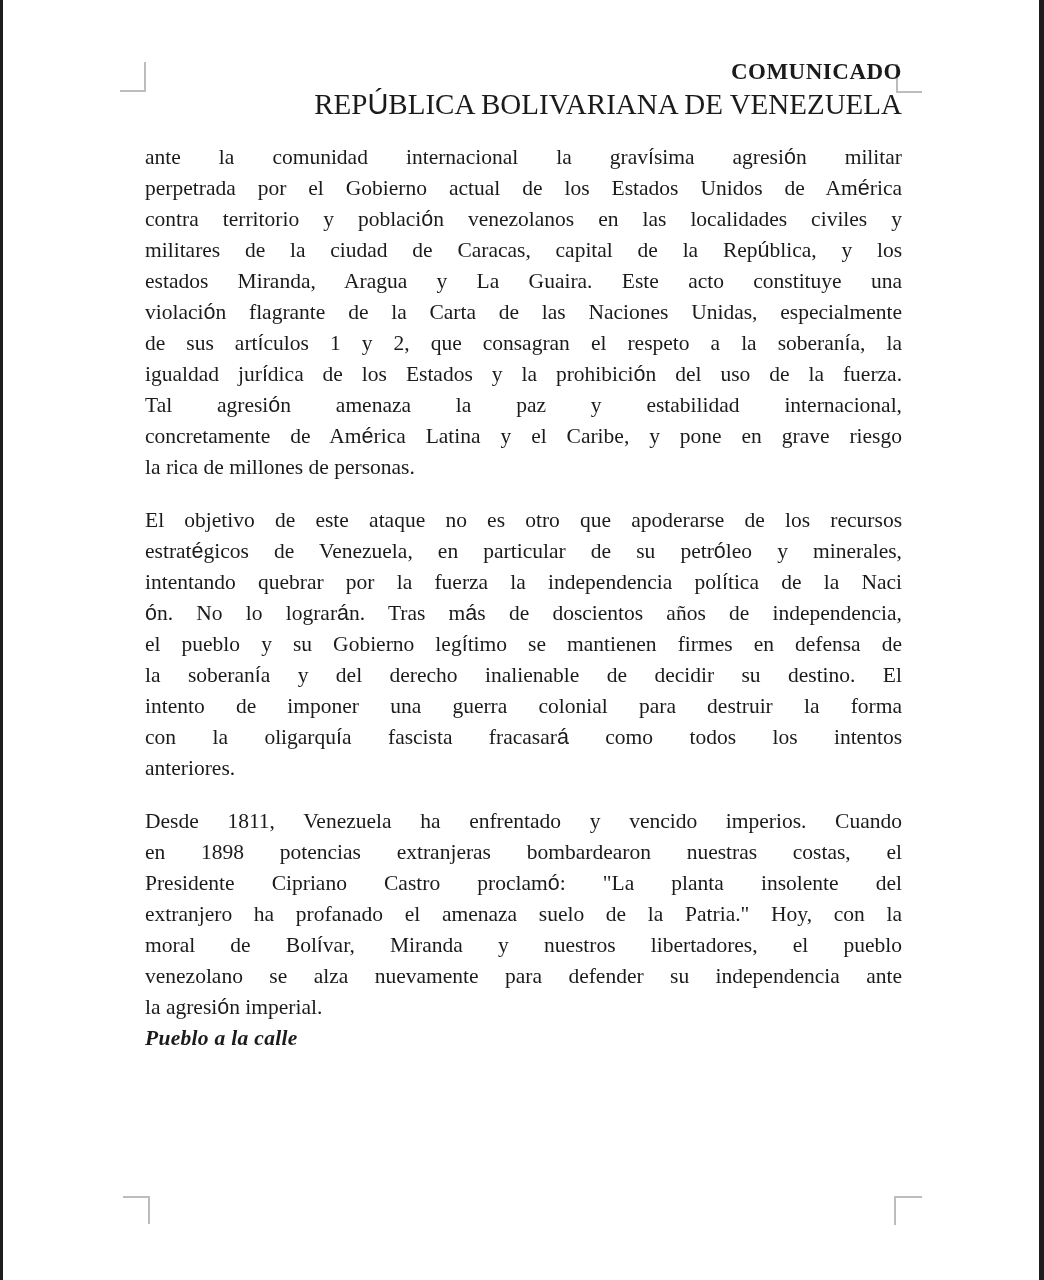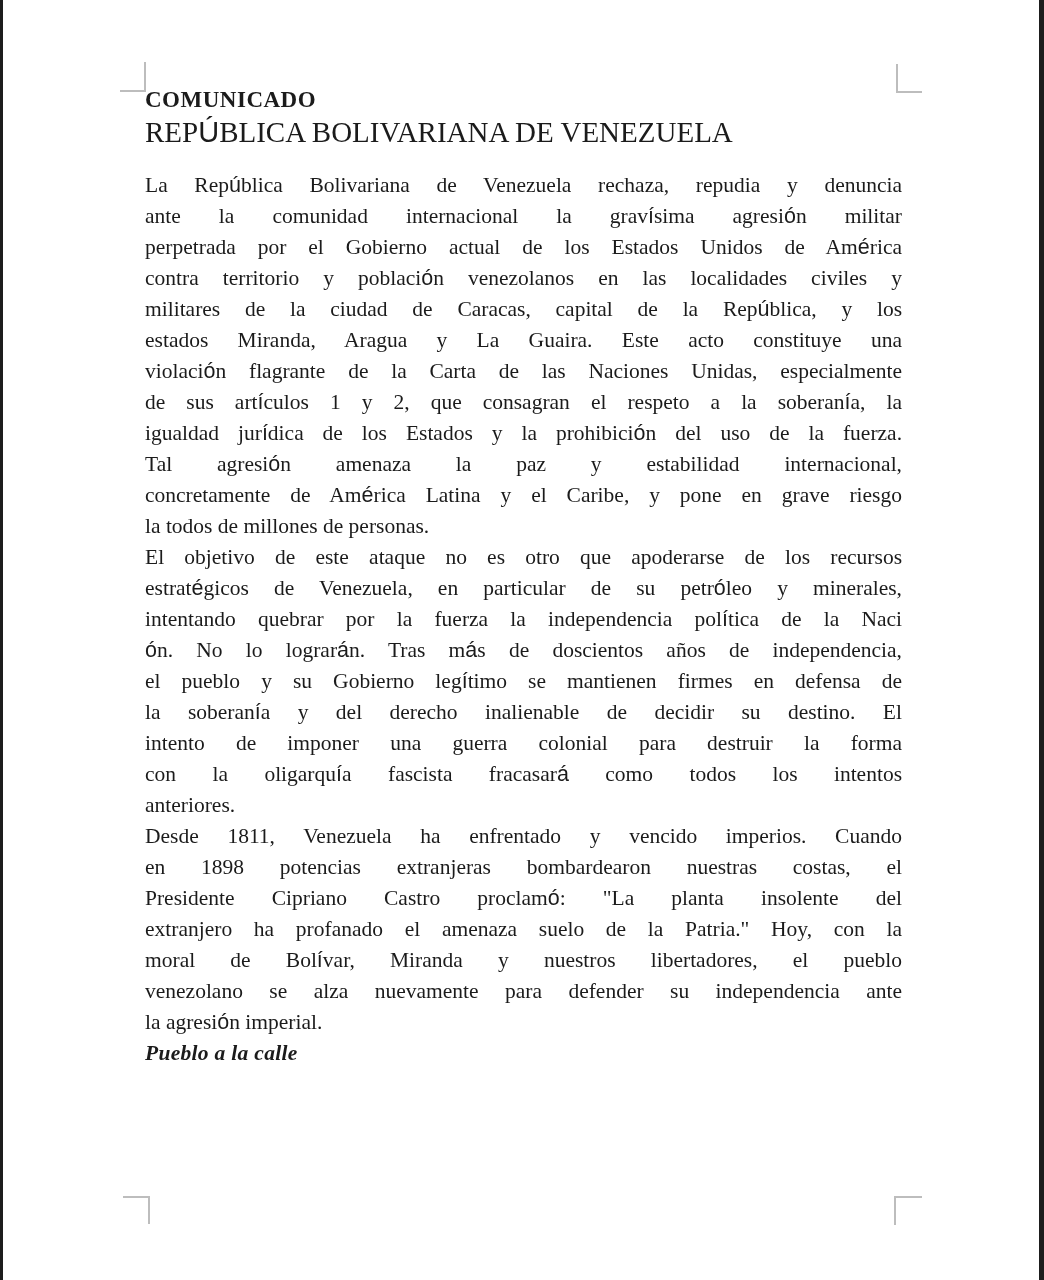--- a/index.html
+++ b/index.html
@@ -36,38 +36,38 @@
                   border-right: 2px solid var(--crop); border-top: 2px solid var(--crop); }
   .crop-mark.br { left: 894px; top: 1196px; width: 26px; height: 27px;
                   border-left: 2px solid var(--crop);  border-top: 2px solid var(--crop); }
 
   .content {
     position: absolute;
     left: 145px; top: 0;
     width: 757px;
   }
   .doc-header {
-    margin-top: 84px;
-    text-align: left;
+    margin-top: 56px;
+    text-align: right;
     line-height: 32px;
   }
   .doc-title {
     font-weight: bold;
     font-size: 23px;
     letter-spacing: 0.5px;
   }
   .doc-subtitle {
     font-size: 29px;
   }
   .doc-body {
     margin-top: 22px;
     font-size: 21.5px;
     line-height: 31px;
   }
-  .paragraph + .paragraph { }
+  .paragraph + .paragraph { margin-top: 22px; }
   .line {
     text-align: justify;
     text-align-last: justify;
   }
   .line.last { text-align-last: auto; }
   .closing {
     font-weight: bold;
     font-style: italic;
     letter-spacing: 0.3px;
     font-family: Liberation Serif, serif;
@@ -86,32 +86,31 @@
 <div class="crop-mark bl"></div>
 <div class="crop-mark br"></div>
 
 <div class="content">
   <div class="doc-header">
     <div class="doc-title">COMUNICADO</div>
     <div class="doc-subtitle doc-text">REP<span class="acc">Ú</span>BLICA BOLIVARIANA DE VENEZUELA</div>
   </div>
   <div class="doc-body">
       <div class="paragraph">
-        <div class="line doc-text">La Rep<span class="acc">ú</span>blica Bolivariana de Venezuela rechaza, repudia y denuncia</div>
         <div class="line doc-text">ante la comunidad internacional la grav<span class="acc">í</span>sima agresi<span class="acc">ó</span>n militar</div>
         <div class="line doc-text">perpetrada por el Gobierno actual de los Estados Unidos de Am<span class="acc">é</span>rica</div>
         <div class="line doc-text">contra territorio y poblaci<span class="acc">ó</span>n venezolanos en las localidades civiles y</div>
         <div class="line doc-text">militares de la ciudad de Caracas, capital de la Rep<span class="acc">ú</span>blica, y los</div>
         <div class="line doc-text">estados Miranda, Aragua y La Guaira. Este acto constituye una</div>
         <div class="line doc-text">violaci<span class="acc">ó</span>n flagrante de la Carta de las Naciones Unidas, especialmente</div>
         <div class="line doc-text">de sus art<span class="acc">í</span>culos 1 y 2, que consagran el respeto a la soberan<span class="acc">í</span>a, la</div>
         <div class="line doc-text">igualdad jur<span class="acc">í</span>dica de los Estados y la prohibici<span class="acc">ó</span>n del uso de la fuerza.</div>
         <div class="line doc-text">Tal agresi<span class="acc">ó</span>n amenaza la paz y estabilidad internacional,</div>
         <div class="line doc-text">concretamente de Am<span class="acc">é</span>rica Latina y el Caribe, y pone en grave riesgo</div>
-        <div class="line doc-text last">la todos de millones de personas.</div>
+        <div class="line doc-text last">la rica de millones de personas.</div>
       </div>
       <div class="paragraph">
         <div class="line doc-text">El objetivo de este ataque no es otro que apoderarse de los recursos</div>
         <div class="line doc-text">estrat<span class="acc">é</span>gicos de Venezuela, en particular de su petr<span class="acc">ó</span>leo y minerales,</div>
         <div class="line doc-text">intentando quebrar por la fuerza la independencia pol<span class="acc">í</span>tica de la Naci</div>
         <div class="line doc-text"><span class="acc">ó</span>n. No lo lograr<span class="acc">á</span>n. Tras m<span class="acc">á</span>s de doscientos años de independencia,</div>
         <div class="line doc-text">el pueblo y su Gobierno leg<span class="acc">í</span>timo se mantienen firmes en defensa de</div>
         <div class="line doc-text">la soberan<span class="acc">í</span>a y del derecho inalienable de decidir su destino. El</div>
         <div class="line doc-text">intento de imponer una guerra colonial para destruir la forma</div>
         <div class="line doc-text">con la oligarqu<span class="acc">í</span>a fascista fracasar<span class="acc">á</span> como todos los intentos</div>

